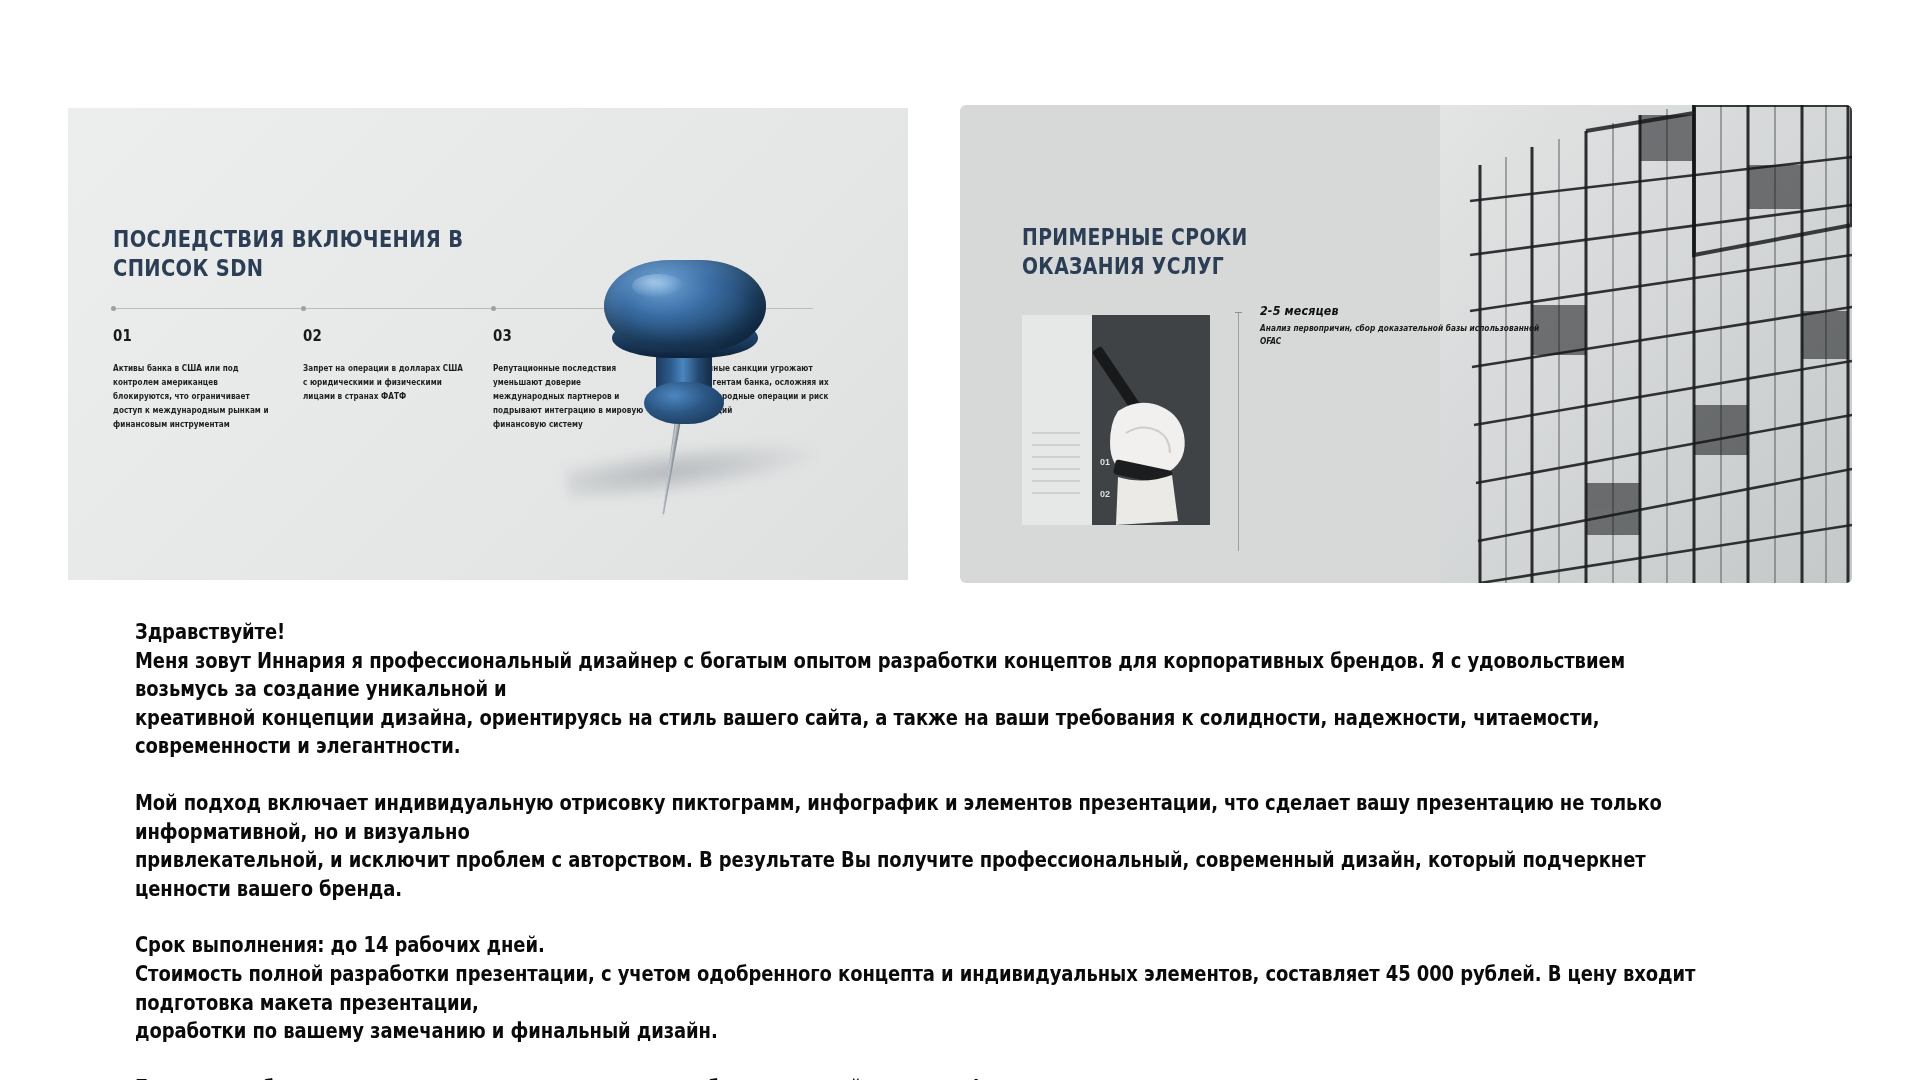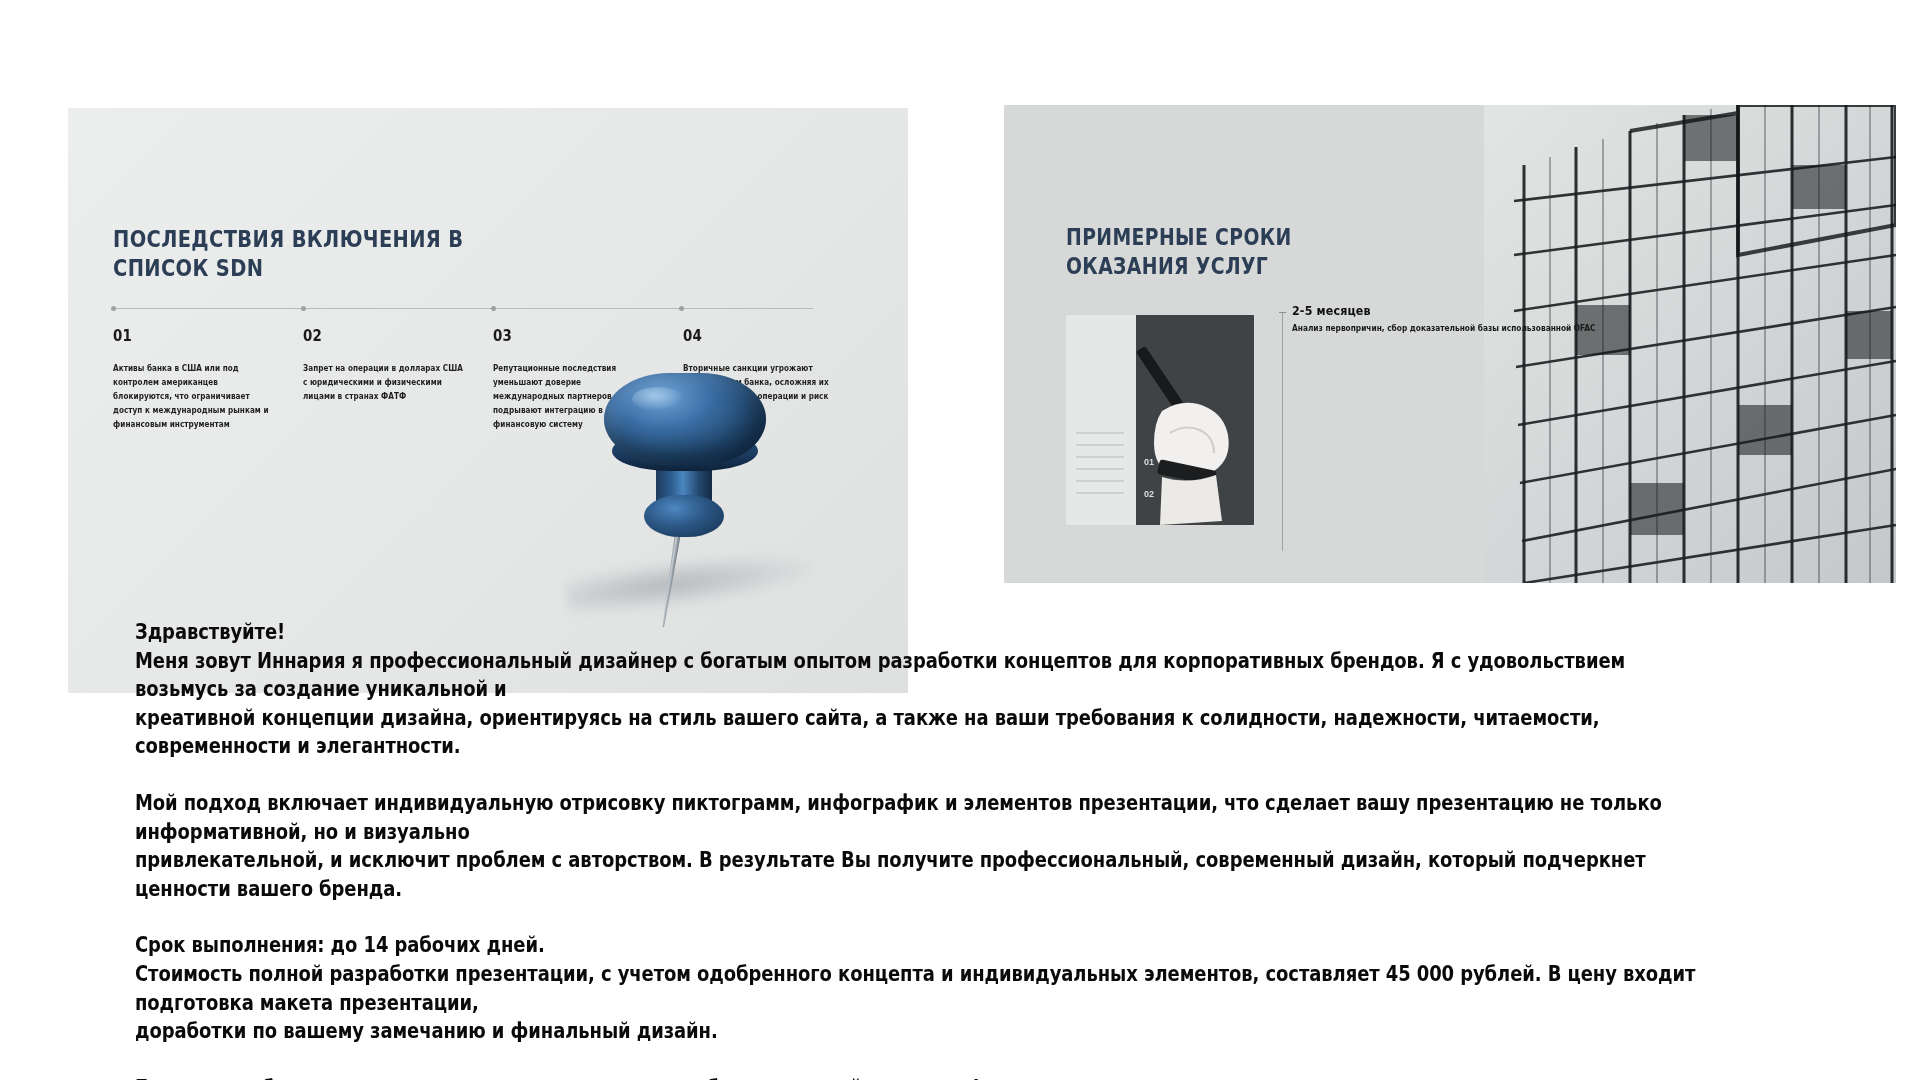--- a/index.html
+++ b/index.html
@@ -17,21 +17,21 @@
   .slides { position: absolute; left: 0; top: 0; width: 1920px; height: 600px; }
 
   .slide {
     position: absolute;
     overflow: hidden;
     background: #e9eaea;
   }
 
   
   #slide-left {
-    left: 68px; top: 108px; width: 840px; height: 585px;
+    left: 68px; top: 108px; width: 840px; height: 472px;
     background: linear-gradient(135deg, #eceded 0%, #e6e7e7 55%, #dedfdf 100%);
   }
   .sl-inner { position: absolute; left: 0; top: 0; right: 0; bottom: 0; }
 
   .sl-title {
     position: absolute; left: 45px; top: 117px;
     width: 420px;
     color: #2c3e55;
     font-family: "DejaVu Sans Condensed", "Liberation Sans Narrow", "Liberation Sans", sans-serif;
     font-weight: 700;
@@ -128,22 +128,23 @@
   }
   .pin-lip {
     position: absolute; left: 52px; top: 88px;
     width: 146px; height: 40px;
     background: linear-gradient(180deg, #2a5583 0%, #1a3a5e 60%, #0e2239 100%);
     border-radius: 50% / 60%;
   }
 
   
   #slide-right {
-    left: 1004px; top: 105px; width: 892px; height: 478px;
+    left: 960px; top: 105px; width: 892px; height: 478px;
     background: #d7d9d9;
+    border-radius: 6px;
   }
   .sr-photo {
     position: absolute; right: 0; top: 0; width: 412px; height: 478px;
     background: #cfd2d2;
     overflow: hidden;
   }
   .sr-title {
     position: absolute; left: 62px; top: 118px;
     color: #2c3e55;
     font-family: "DejaVu Sans Condensed", "Liberation Sans Narrow", "Liberation Sans", sans-serif;
@@ -163,21 +164,21 @@
     overflow: hidden;
   }
 
   .timeline {
     position: absolute; left: 278px; top: 198px; width: 330px;
   }
   .tl-axis {
     position: absolute; left: 0px; top: 10px; width: 1px; height: 238px;
     background: #9aa0a3;
   }
-  .tl-item { position: relative; padding-left: 10px; margin-bottom: 24px; }
+  .tl-item { position: relative; padding-left: 22px; margin-bottom: 24px; font-style: italic; }
   .tl-item .tick {
     position: absolute; left: -3px; top: 9px;
     width: 7px; height: 1px; background: #8b9194;
   }
   .tl-head {
     color: #101010;
     font-family: "DejaVu Sans Condensed", "Liberation Sans Narrow", "Liberation Sans", sans-serif;
     font-weight: 700;
     font-size: 13px;
     letter-spacing: 0.15px;

